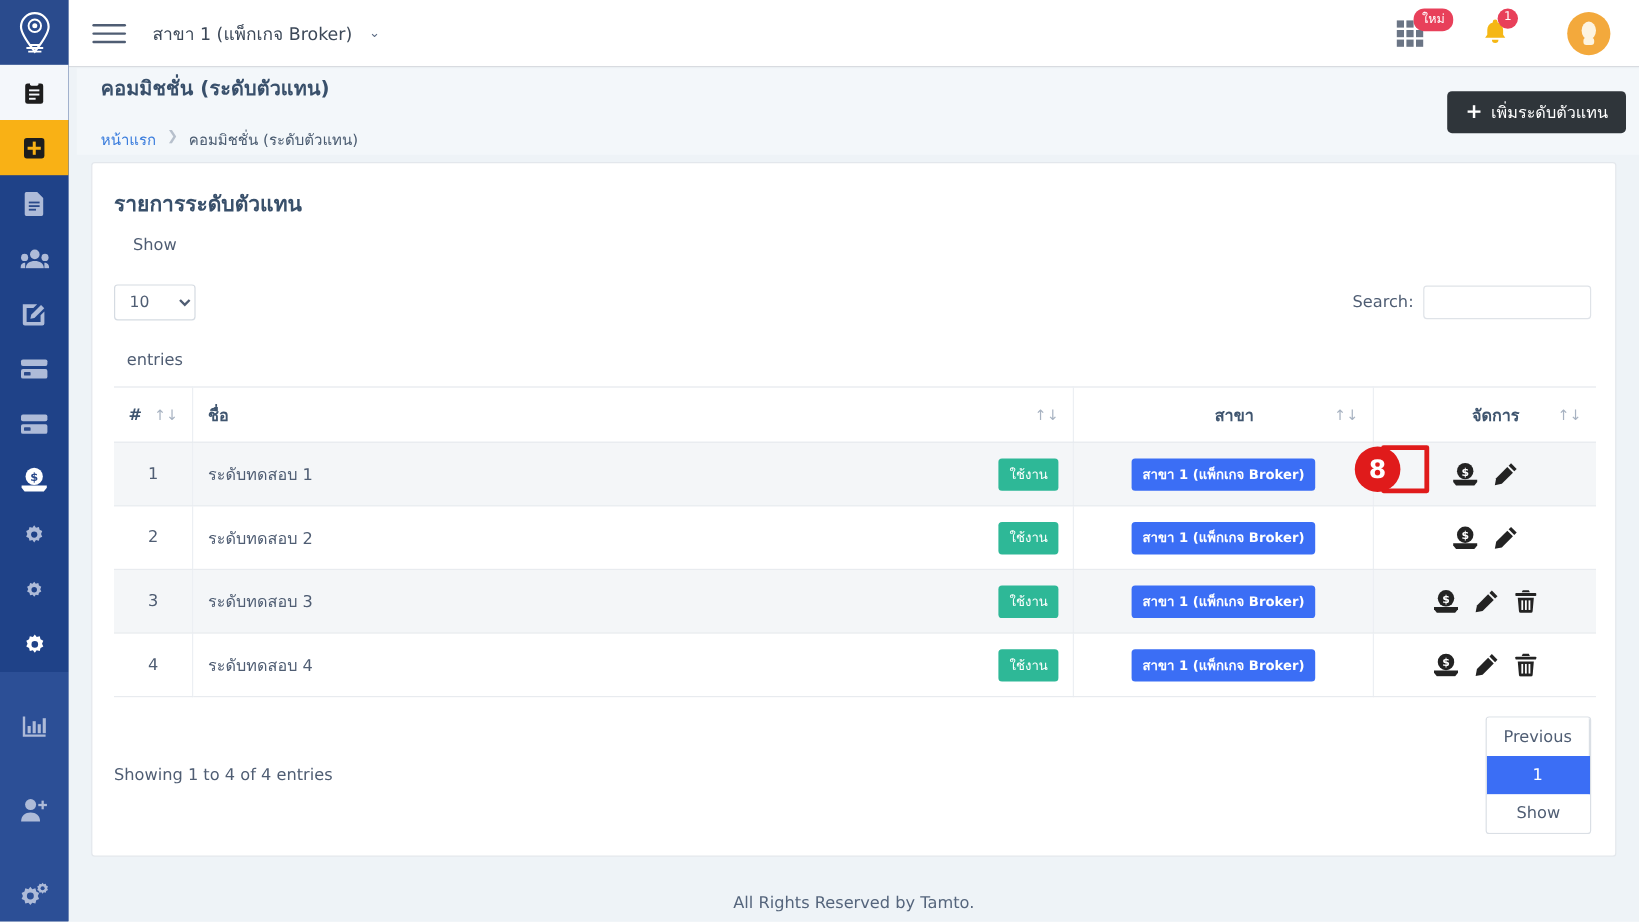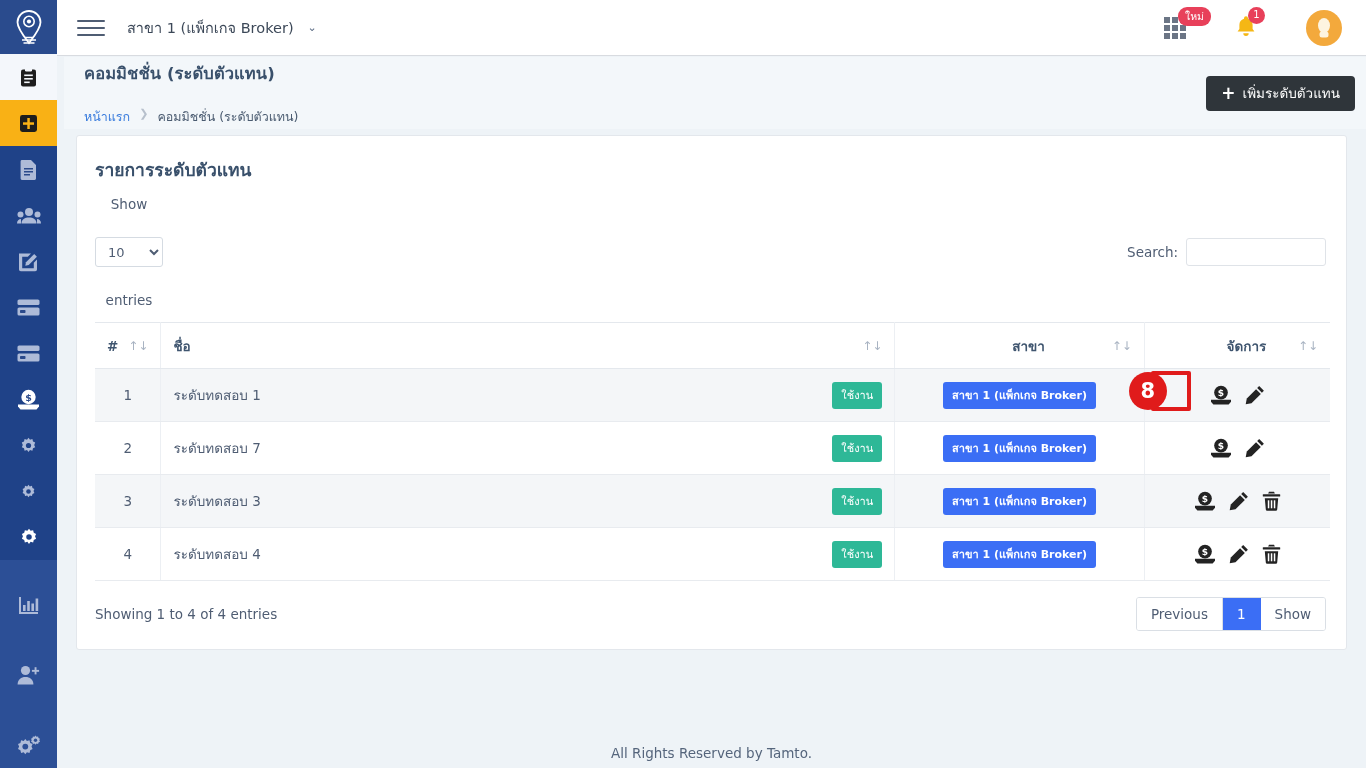--- a/index.html
+++ b/index.html
@@ -216,21 +216,21 @@
     display: flex; align-items: center; justify-content: center;
     pointer-events: none;
   }
 
   
   .card-footer {
     display: flex; align-items: center;
     padding: 16px 20px 18px 18px;
   }
   .showing-info { font-size: 13.5px; color: #4f5d73; }
-  .pagination { margin-left: auto; display: flex; border: 1px solid #dadfe5; border-radius: 3px; overflow: hidden; }
+  .pagination { margin-left: auto; display: flex; border: 1px solid #dadfe5; border-radius: 3px; overflow: hidden; flex-direction: column; }
   .pg {
     height: 32px; padding: 0 14px;
     display: flex; align-items: center; justify-content: center;
     font-size: 13.5px; color: #4f5d73; background: #fff;
     border-right: 1px solid #dadfe5; cursor: pointer;
   }
   .pg:last-child { border-right: none; }
   .pg.active { background: #3b6ef5; color: #fff; border-right-color: #3b6ef5; min-width: 34px; }
 
   
@@ -492,21 +492,21 @@
               </span>
               <div class="annot-box" style="left: -6px; top: -14px; width: 40px; height: 40px;"></div>
               <div class="annot-circle" style="left: -28px; top: -13px;">8</div>
             </div>
           </td>
         </tr>
         <tr class="even">
           <td class="col-num">2</td>
           <td class="col-name">
             <div class="name-cell">
-              <span class="name-text">ระดับทดสอบ 7</span>
+              <span class="name-text">ระดับทดสอบ 2</span>
               <span class="badge-status">ใช้งาน</span>
             </div>
           </td>
           <td class="col-branch"><span class="badge-branch">สาขา 1 (แพ็กเกจ Broker)</span></td>
           <td class="col-manage">
             <div class="actions">
               <span class="act-ic">
                 <svg width="22" height="20" viewBox="0 0 23 21">
                   <circle cx="11.5" cy="8" r="7.2"></circle>
                   <text x="11.5" y="11.9" text-anchor="middle" font-size="9.5" font-weight="bold" fill="#fff" font-family="DejaVu Sans, sans-serif">$</text>

